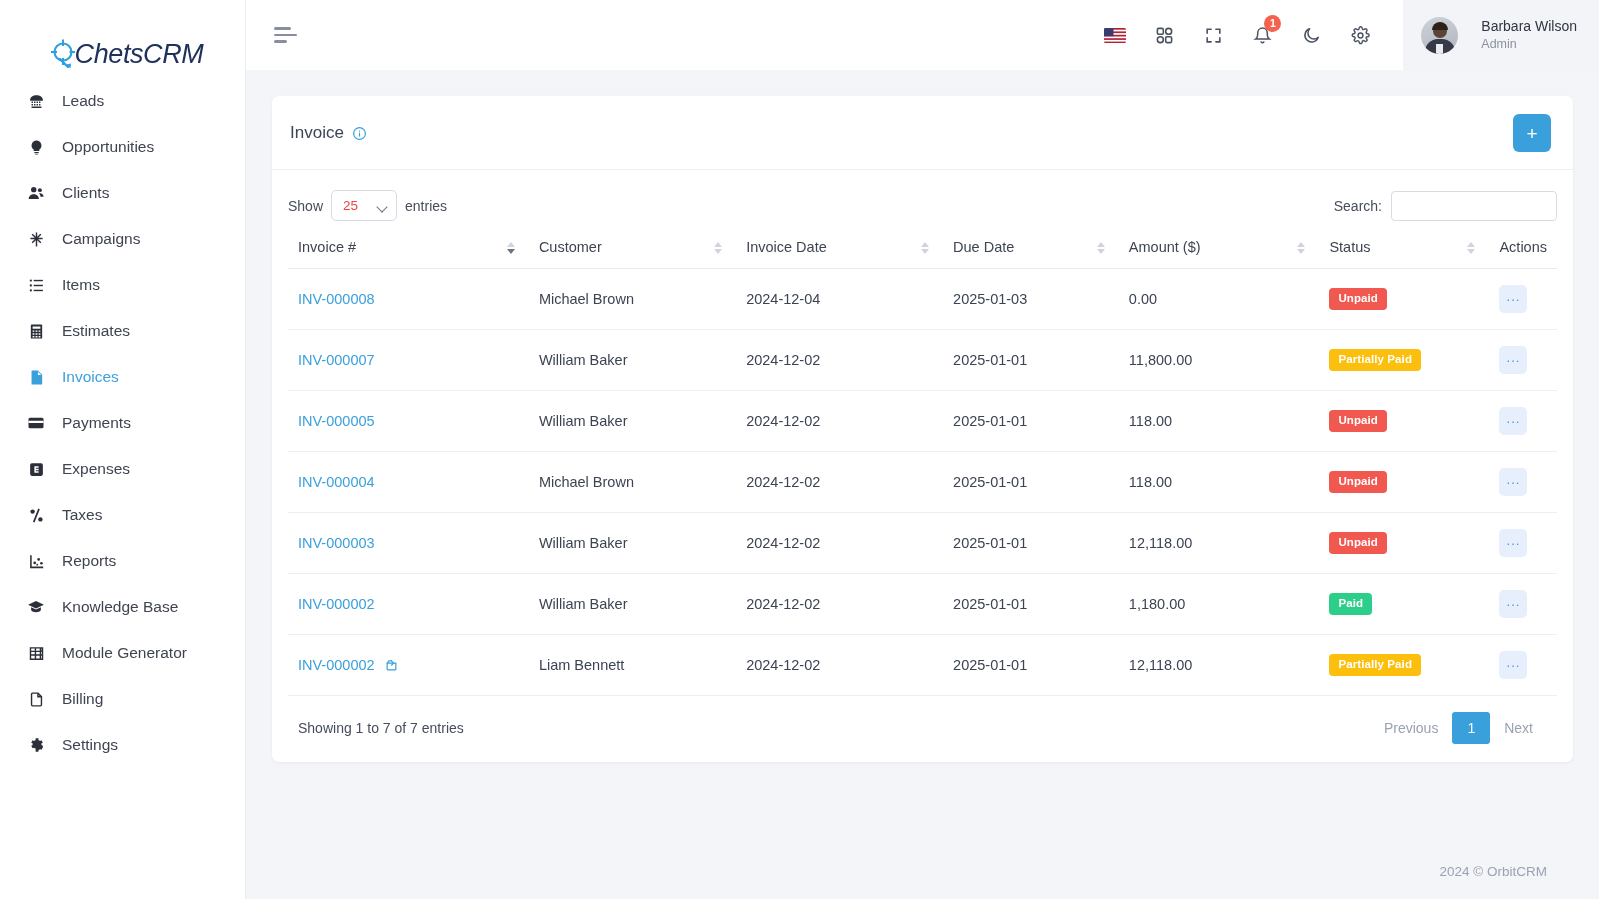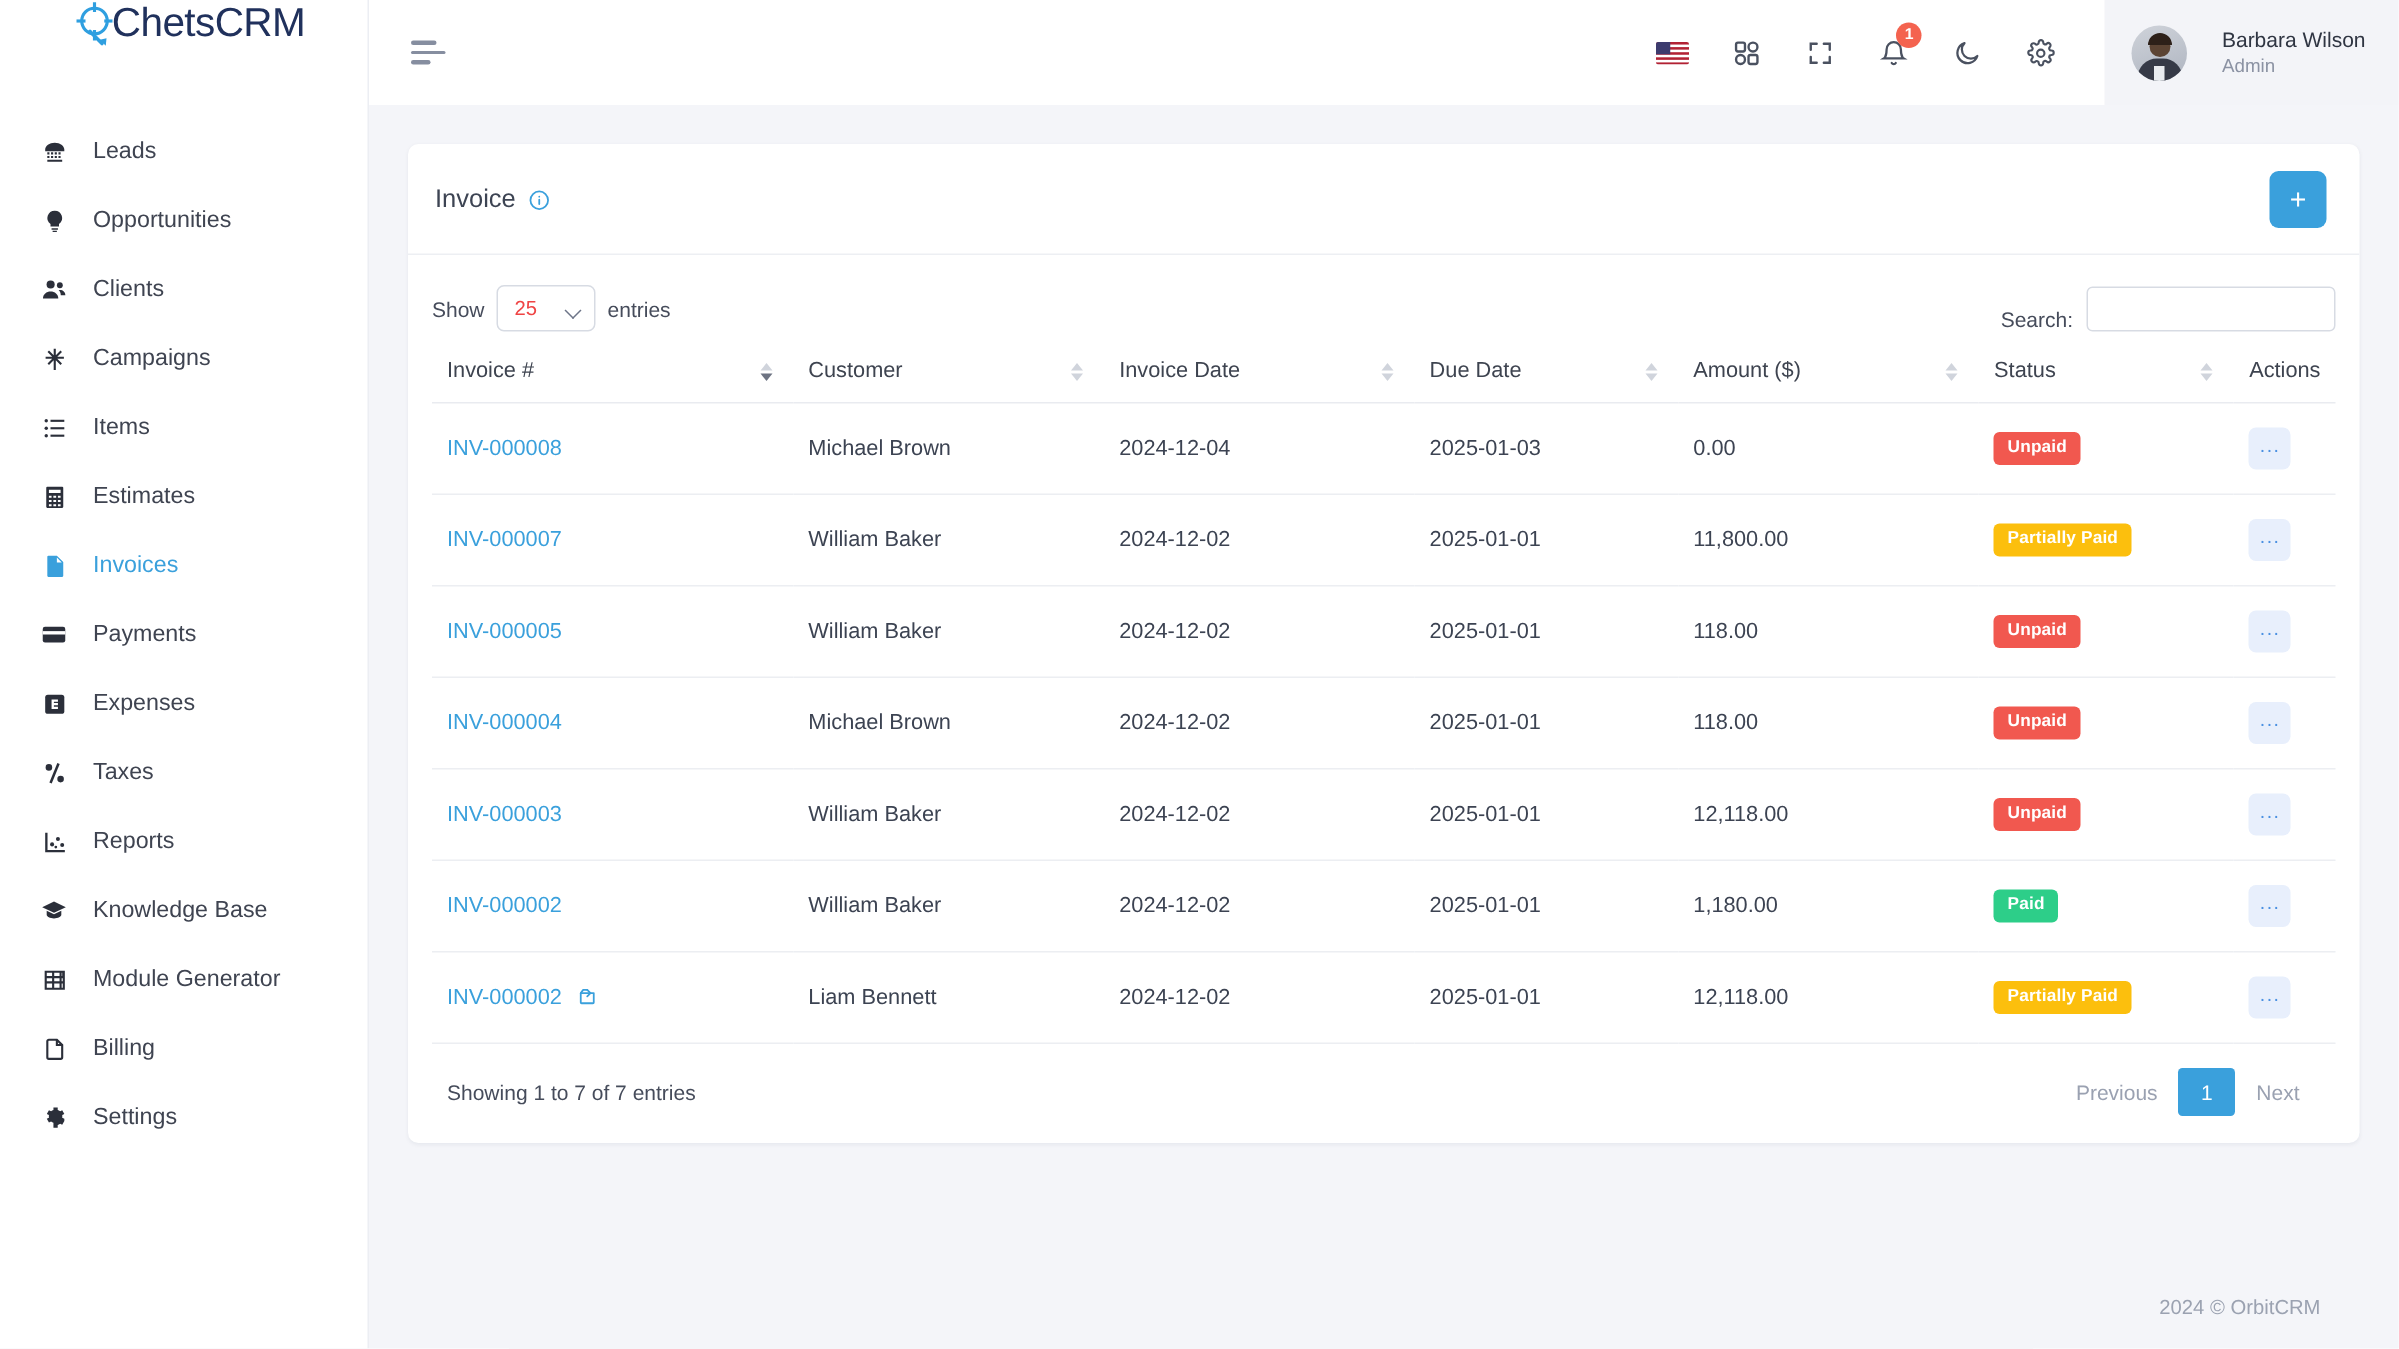--- a/index.html
+++ b/index.html
@@ -18,24 +18,25 @@
     min-width: 246px;
     background: #ffffff;
     height: 899px;
     border-right: 1px solid #eceef3;
     display: flex;
     flex-direction: column;
   }
   .brand {
     height: 70px;
     display: flex;
-    align-items: flex-start;
+    align-items: flex-end;
     justify-content: center;
     gap: 0px;
     padding-left: 6px;
+    font-style: italic;
   }
   .brand-mark { position: relative; width: 30px; height: 32px; margin-right: -3px; }
   .brand-text {
     font-size: 27px;
     font-weight: 400;
     letter-spacing: -0.4px;
     color: #20315c;
     font-family: "Liberation Sans", sans-serif;
   }
   .nav { padding-top: 8px; overflow: hidden; }
@@ -150,21 +151,21 @@
   }
   .sel-wrap { position: relative; display: inline-flex; }
   .sel-wrap::after {
     content: "";
     position: absolute; right: 11px; top: 13px;
     width: 7px; height: 7px;
     border-right: 1.6px solid #6d7588; border-bottom: 1.6px solid #6d7588;
     transform: rotate(45deg);
     pointer-events: none;
   }
-  .search-wrap { display: flex; align-items: flex-end; gap: 9px; font-size: 14px; color: #464c5b; }
+  .search-wrap { display: flex; align-items: center; gap: 9px; font-size: 14px; color: #464c5b; }
   .search-input {
     width: 166px; height: 30px;
     border: 1px solid #d7dbe3;
     border-radius: 4px;
     padding: 0 9px;
     font-size: 13.5px;
     color: #3c4257;
     font-family: "Liberation Sans", sans-serif;
     outline: none;
   }

